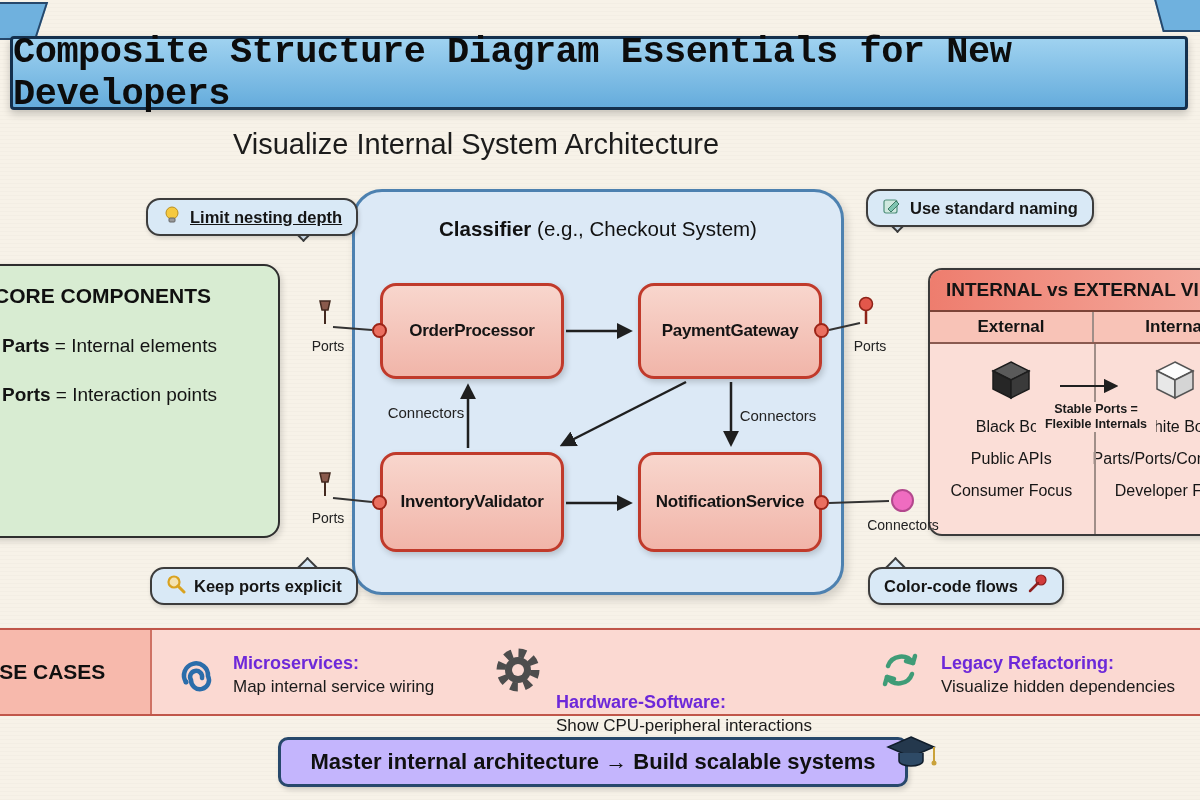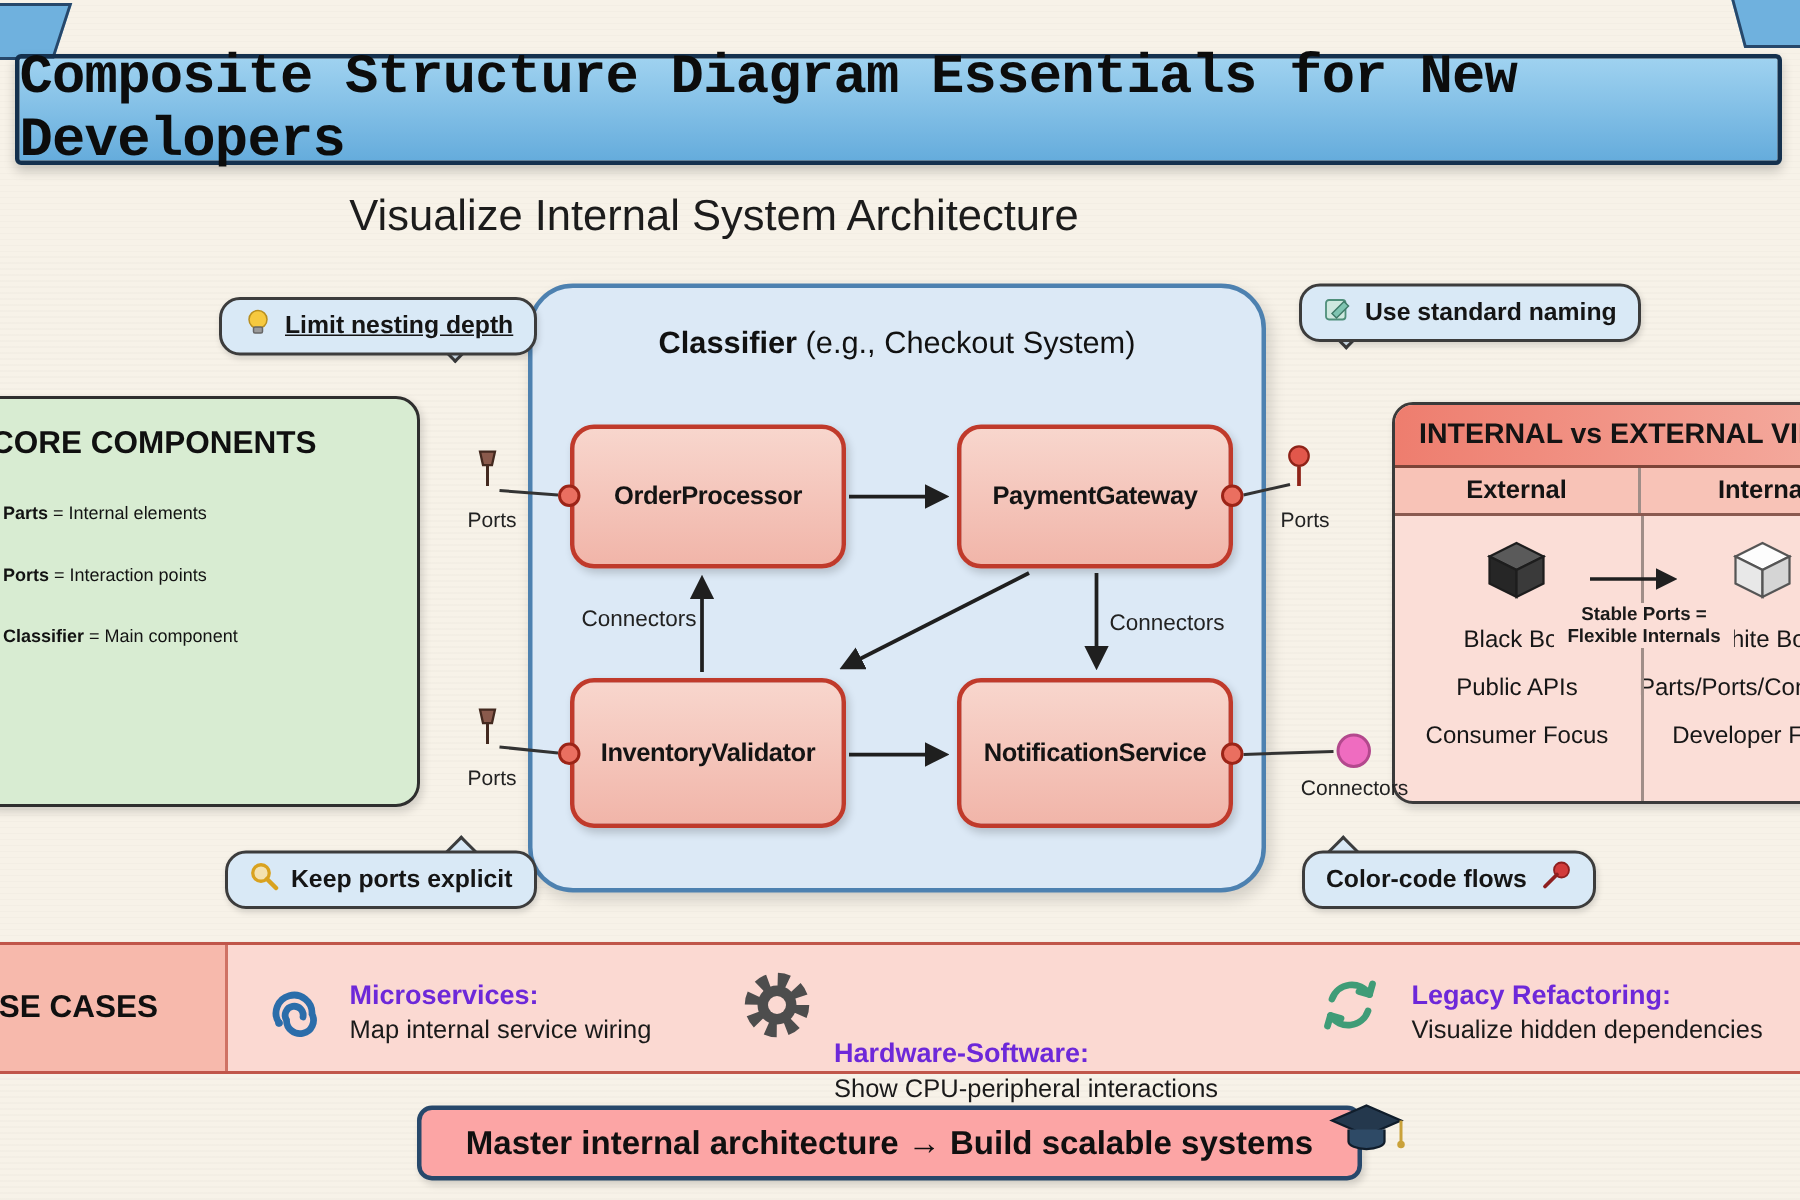--- a/index.html
+++ b/index.html
@@ -48,21 +48,21 @@
   #tail-bl { left:300px; top:560px; }
   #tail-br { left:888px; top:560px; }
 
   
   #core-panel {
     position:absolute; left:-18px; top:264px; width:298px; height:274px; box-sizing:border-box;
     background:#d8ecd2; border:2.5px solid #2e2e2e; border-radius:16px;
     box-shadow:2px 3px 6px rgba(0,0,0,.15); padding:18px 10px 14px 16px; z-index:2;
   }
   #core-title { font-size:21px; font-weight:800; margin-left:-6px; color:#101010; }
-  .core-item { margin-top:27px; margin-left:2px; font-size:12px; color:#131313; white-space:nowrap; }
+  .core-item { margin-top:27px; margin-left:2px; font-size:19px; color:#131313; white-space:nowrap; }
   .core-term { font-weight:700; }
 
   
   #classifier {
     position:absolute; left:352px; top:189px; width:492px; height:406px; box-sizing:border-box;
     background:#dce9f6; border:3.5px solid #4d81b0; border-radius:30px;
     box-shadow:3px 5px 10px rgba(0,0,0,.15); z-index:3;
   }
   #classifier-title { position:absolute; left:352px; top:217px; width:492px; text-align:center;
     font-size:20.5px; color:#111; z-index:4; }
@@ -143,21 +143,21 @@
   .uc-text { position:absolute; z-index:4; }
   #uc1-text { left:233px; top:653px; }
   #uc2-text { left:556px; top:653px;margin-top:39px; }
   #uc3-text { left:941px; top:653px; }
   .uc-title { font-size:18px; font-weight:700; color:#6d28d9; }
   .uc-desc { font-size:17px; color:#1a1a1a; margin-top:3px; }
 
   
   #footer {
     position:absolute; left:278px; top:737px; width:630px; height:50px; box-sizing:border-box;
-    background:#fca5a5; border:3px solid #27486b; border-radius:10px;
+    background:#c4b5fd; border:3px solid #27486b; border-radius:10px;
     display:flex; align-items:center; justify-content:center;
     font-size:22px; font-weight:700; color:#101010; z-index:2;
     box-shadow:2px 3px 5px rgba(0,0,0,.15); white-space:nowrap;
   }
   #grad-cap { position:absolute; left:884px; top:733px; z-index:5; }
 </style>
 </head>
 <body>
 
 <div class="fold" id="fold-tl"></div>
@@ -171,24 +171,20 @@
 
 <div id="core-panel">
   <div id="core-title">CORE COMPONENTS</div>
   <div class="core-item">
     <span class="core-term">Parts</span>
     <span>= Internal elements</span>
   </div>
   <div class="core-item">
     <span class="core-term">Ports</span>
     <span>= Interaction points</span>
-  </div>
-  <div class="core-item">
-    <span class="core-term">Classifier</span>
-    <span>= Main component</span>
   </div>
 </div>
 
 <div id="classifier"></div>
 <div id="classifier-title">
   <b>Classifier</b><span> (e.g., Checkout System)</span>
 </div>
 
 <div class="part" id="part-op">OrderProcessor</div>
 <div class="part" id="part-pg">PaymentGateway</div>

